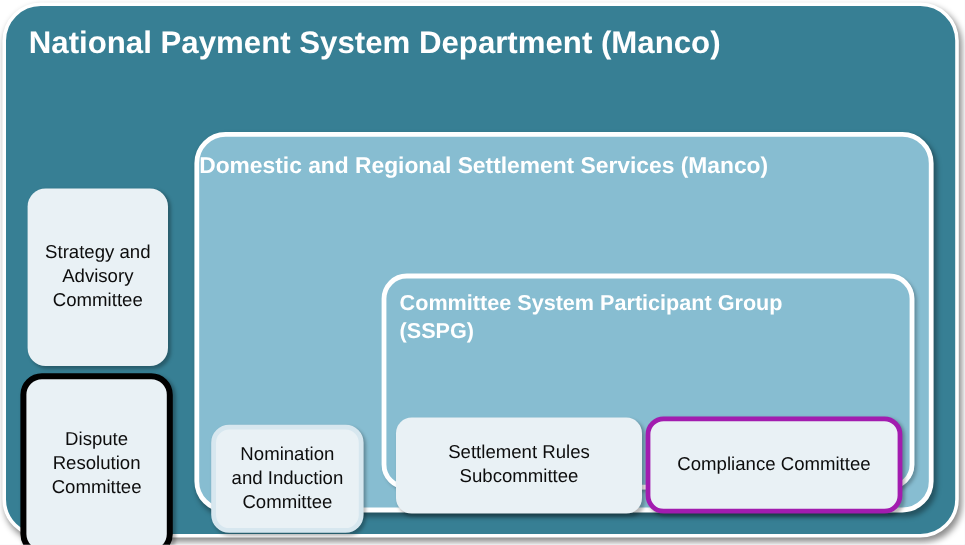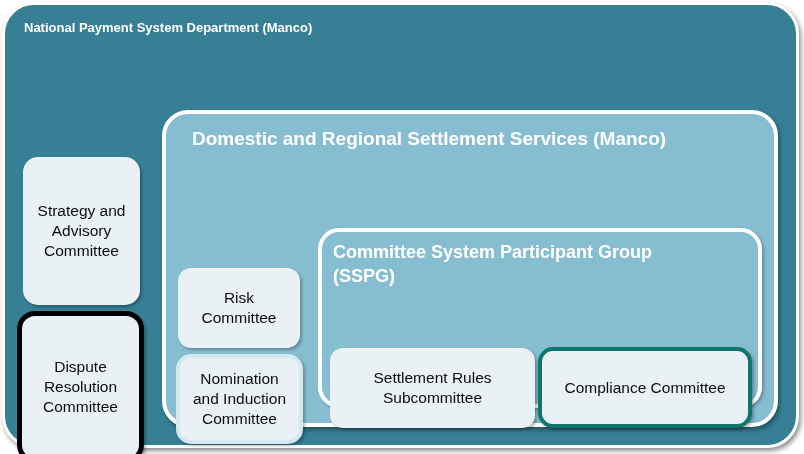--- a/index.html
+++ b/index.html
@@ -26,21 +26,21 @@
     background: #377F94;
     border: 3px solid #ffffff;
     border-radius: 32px;
     box-shadow: 2px 3px 5px rgba(0,0,0,0.45);
   }
   .outer-title {
     position: absolute;
     left: 19px;
     top: 15px;
     color: #ffffff;
-    font-size: 13px;
+    font-size: 26px;
     font-weight: bold;
     white-space: nowrap;
   }
   
   .box {
     position: absolute;
     box-sizing: border-box;
     background: #E9F1F5;
     border-radius: 13px;
     color: #0d0d0d;
@@ -79,21 +79,21 @@
     width: 616px;
     height: 317px;
     box-sizing: border-box;
     background: #87BDD1;
     border: 4px solid #ffffff;
     border-radius: 26px;
     box-shadow: 2px 3px 4px rgba(0,0,0,0.35);
   }
   .domestic-title {
     position: absolute;
-    left: 26px;
+    left: 0;
     top: 14px;
     color: #ffffff;
     font-size: 19px;
     font-weight: bold;
     white-space: nowrap;
   }
   .box-risk {
     left: 12px;
     top: 114px;
     width: 122px;
@@ -136,21 +136,21 @@
     left: 8px;
     top: 76px;
     width: 205px;
     height: 80px;
   }
   .box-compliance {
     left: 216px;
     top: 75px;
     width: 214px;
     height: 81px;
-    border: 4px solid #0f766e;
+    border: 4px solid #a21caf;
     border-radius: 15px;
   }
 </style>
 </head>
 <body>
 
 <div class="canvas">
   <div class="outer-container">
 
     <div class="outer-title">National Payment System Department (Manco)</div>
@@ -160,23 +160,20 @@
     </div>
 
     <div class="box box-dispute">
       <span>Dispute Resolution Committee</span>
     </div>
 
     <div class="domestic-panel">
 
       <div class="domestic-title">Domestic and Regional Settlement Services (Manco)</div>
 
-      <div class="box box-risk">
-        <span>Risk Committee</span>
-      </div>
 
       <div class="box box-nomination">
         <span>Nomination and Induction Committee</span>
       </div>
 
       <div class="sspg-panel">
 
         <div class="sspg-title">Committee System Participant Group (SSPG)</div>
 
         <div class="box box-settlement-rules">

